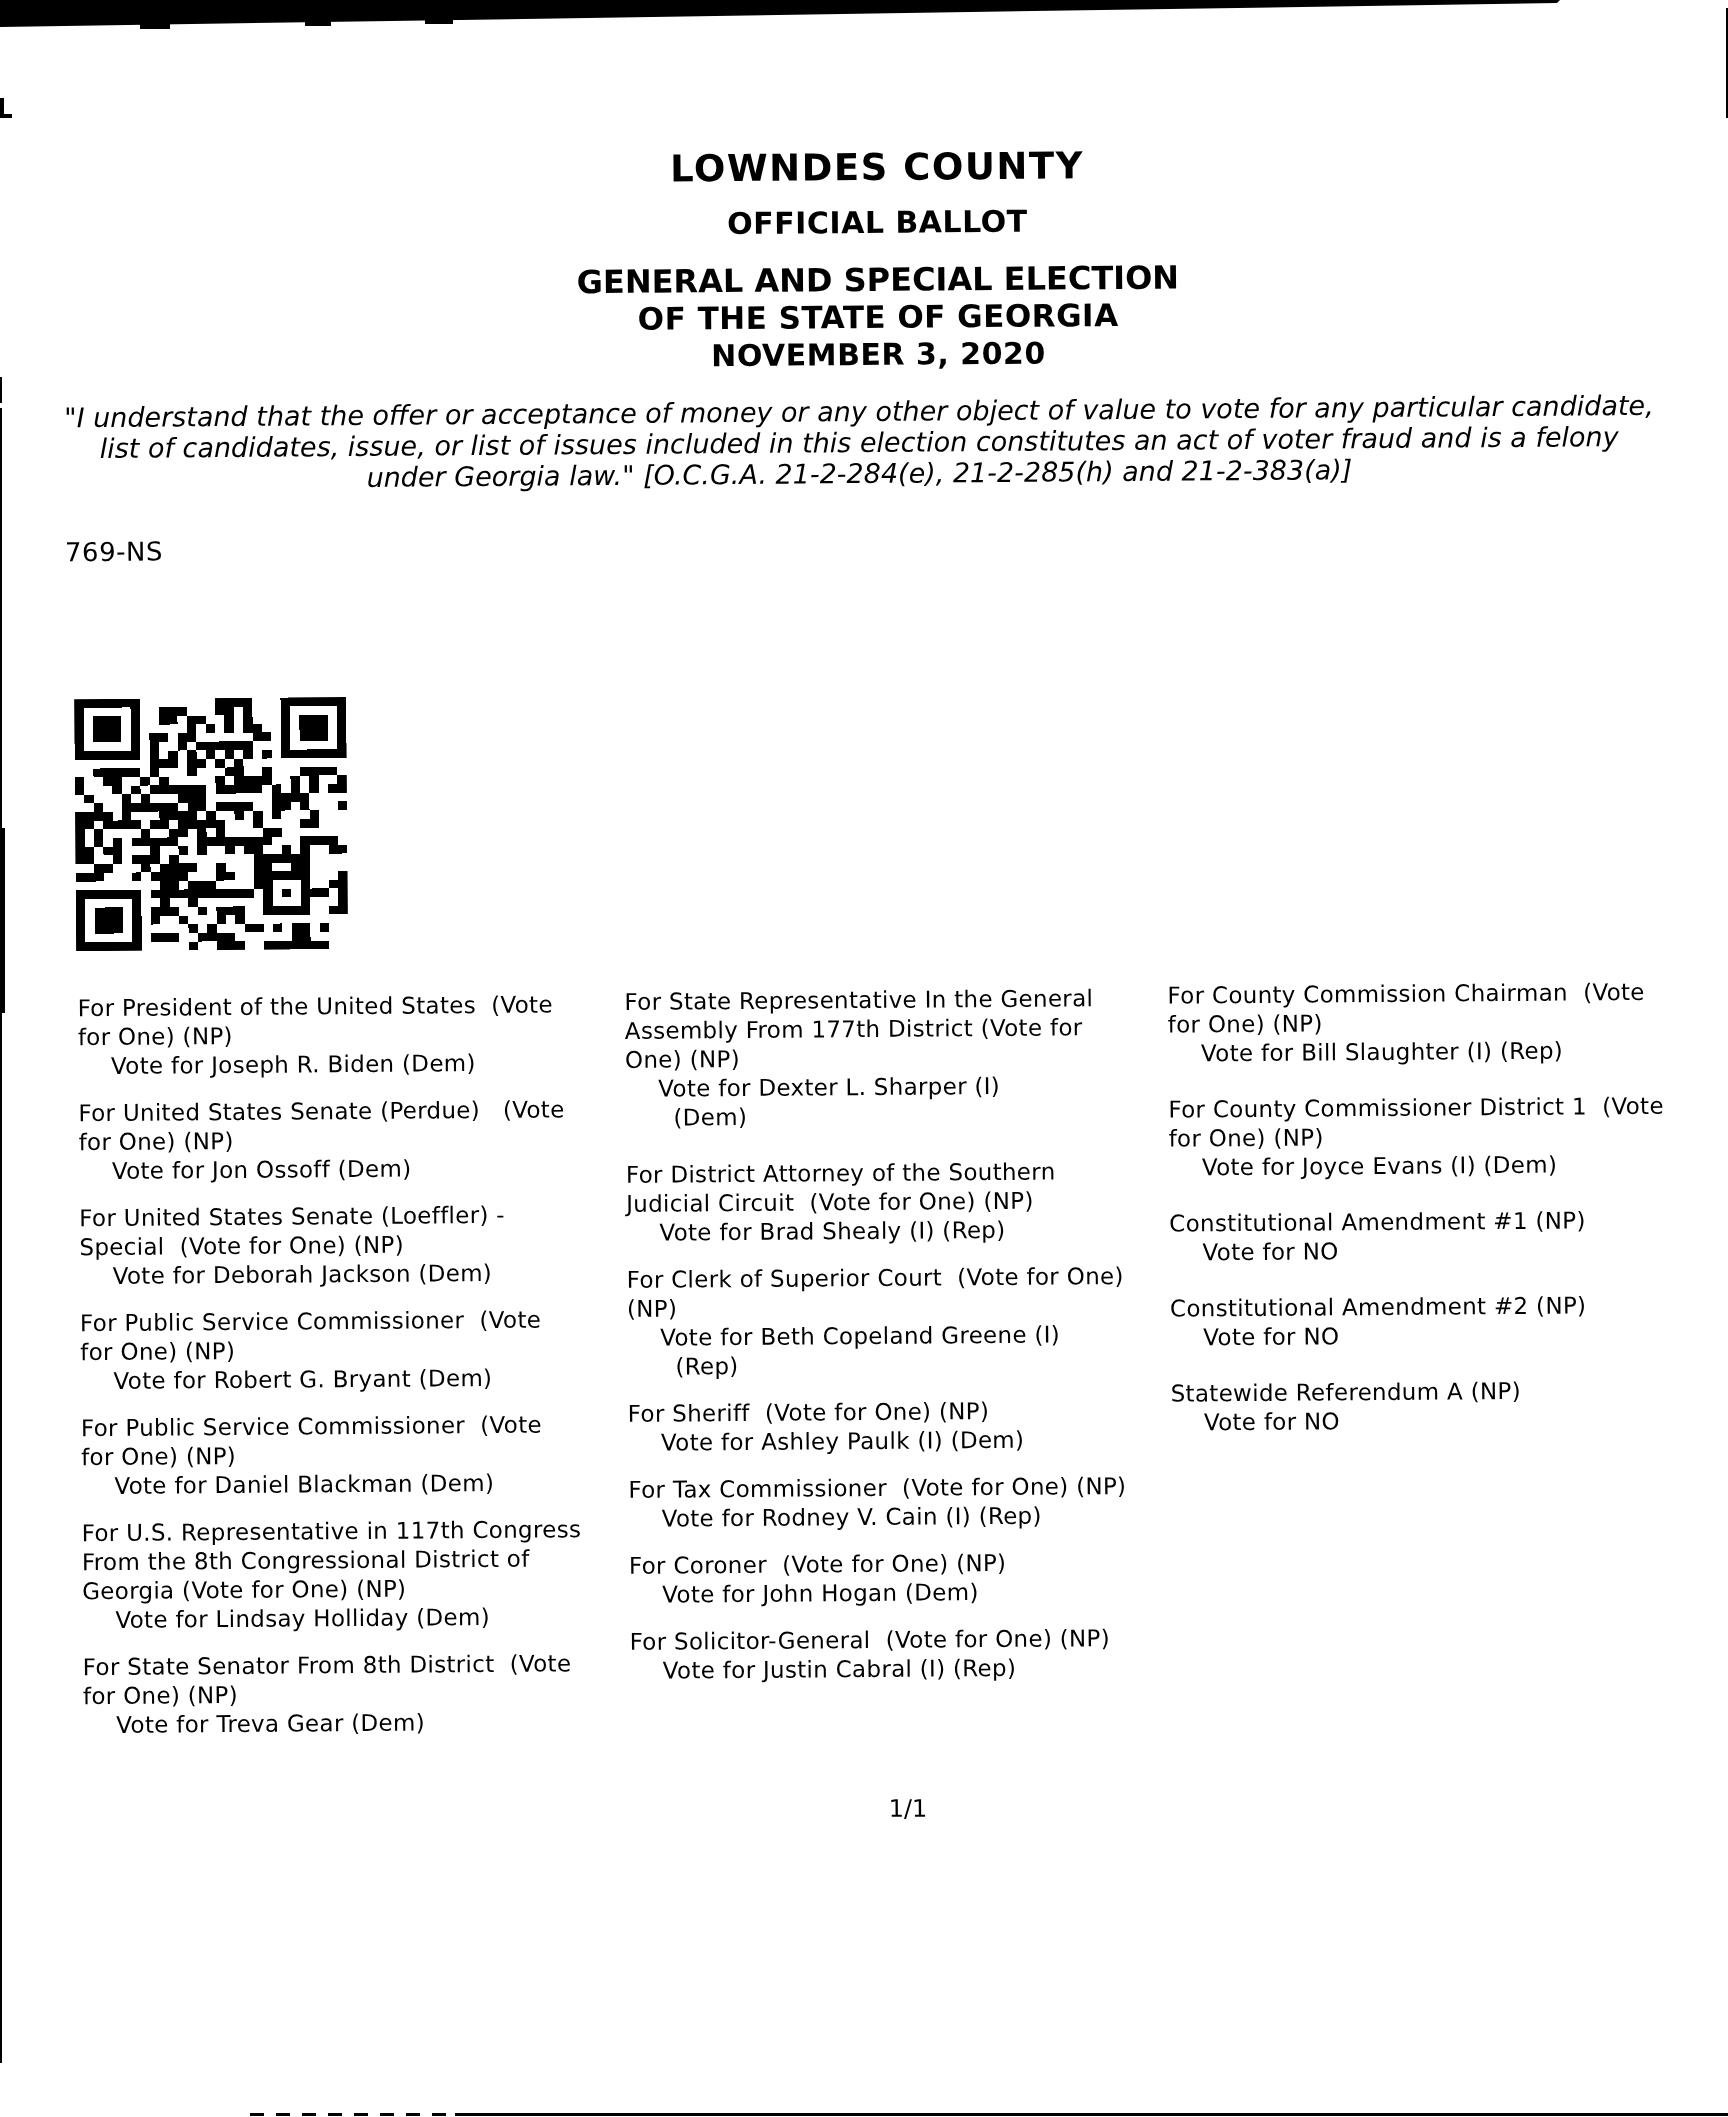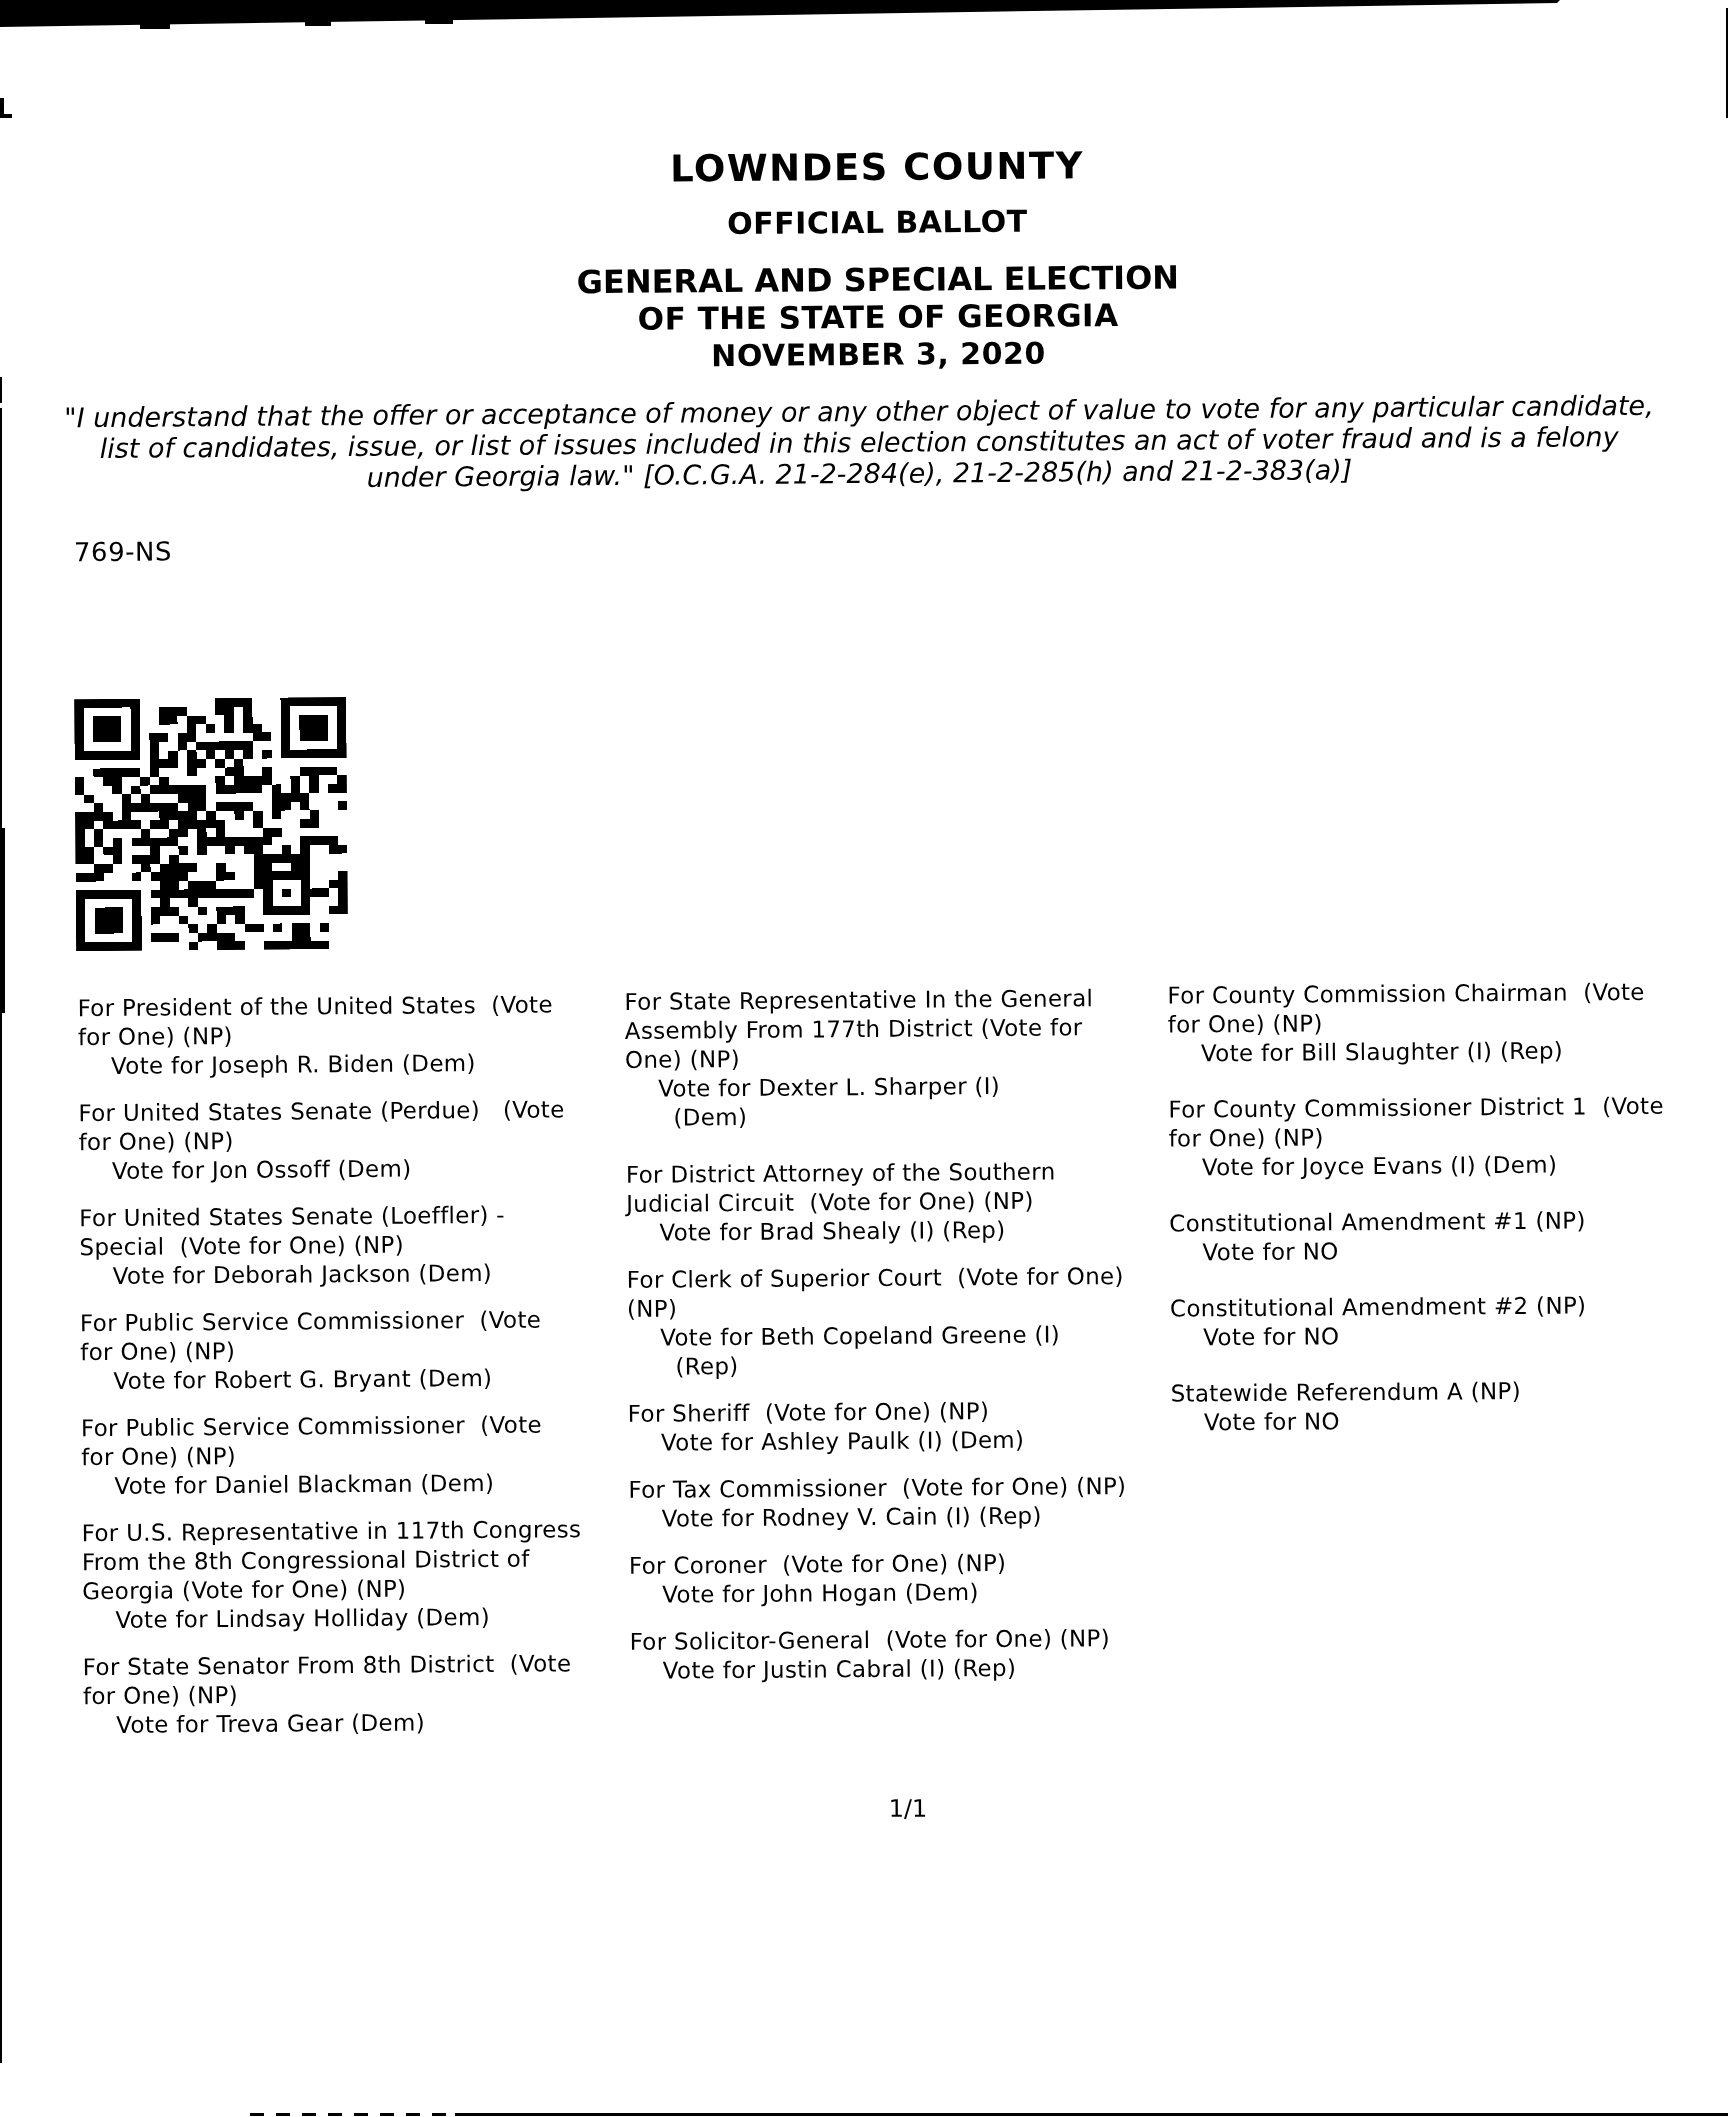--- a/index.html
+++ b/index.html
@@ -16,21 +16,21 @@
   .ttl{position:absolute;left:0;width:1728px;text-align:center;font-weight:bold;
        transform:translateX(20px);white-space:pre;}
   #t-county{top:146px;font-size:37px;letter-spacing:1.5px;}
   #t-official{top:205px;font-size:30px;letter-spacing:0.5px;}
   #t-general{top:261px;font-size:32px;}
   #t-state{top:299px;font-size:31px;letter-spacing:0.5px;}
   #t-date{top:337px;font-size:30px;letter-spacing:0.5px;}
   #disclaimer{position:absolute;top:396px;left:0;width:1728px;text-align:center;
               font-style:italic;font-size:27px;line-height:31px;}
   #disclaimer div{white-space:pre;}
-  #precinct{position:absolute;left:78px;top:531px;font-size:26px;letter-spacing:0.5px;}
+  #precinct{position:absolute;left:69px;top:531px;font-size:26px;letter-spacing:0.5px;}
   #qr{position:absolute;left:77px;top:693px;width:272px;height:252px;}
   .col{position:absolute;font-size:23px;line-height:29px;letter-spacing:0.3px;}
   #col1{left:78px;top:988px;width:560px;}
   #col2{left:625px;top:986px;width:550px;}
   #col3{left:1168px;top:984px;width:565px;}
   .race{margin-bottom:18px;}
   #col3 .race{margin-bottom:27px;}
   #col2 .race:first-child{margin-bottom:28px;}
   .bline{white-space:pre;}
   .ind0{padding-left:0;}

